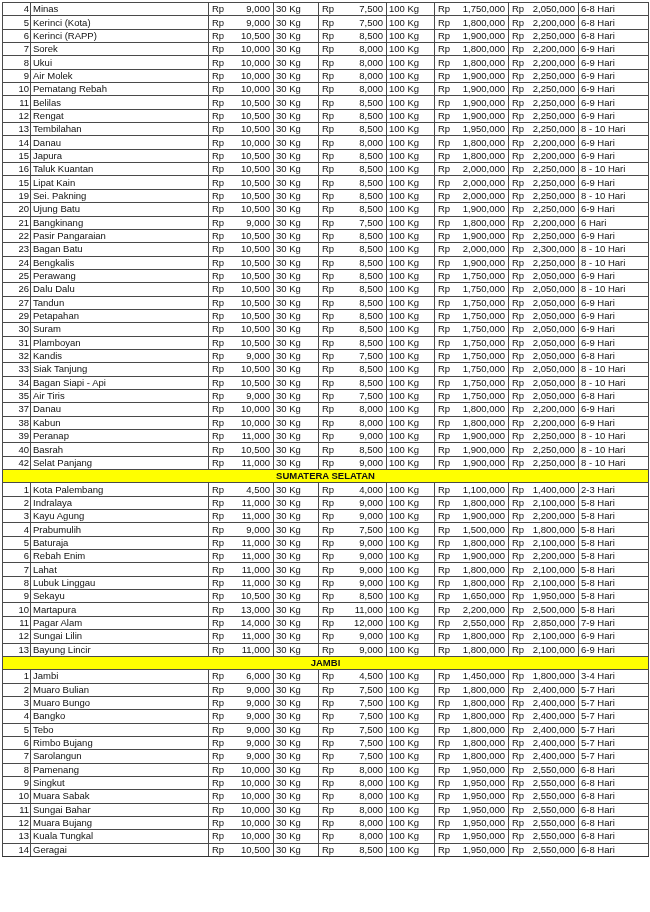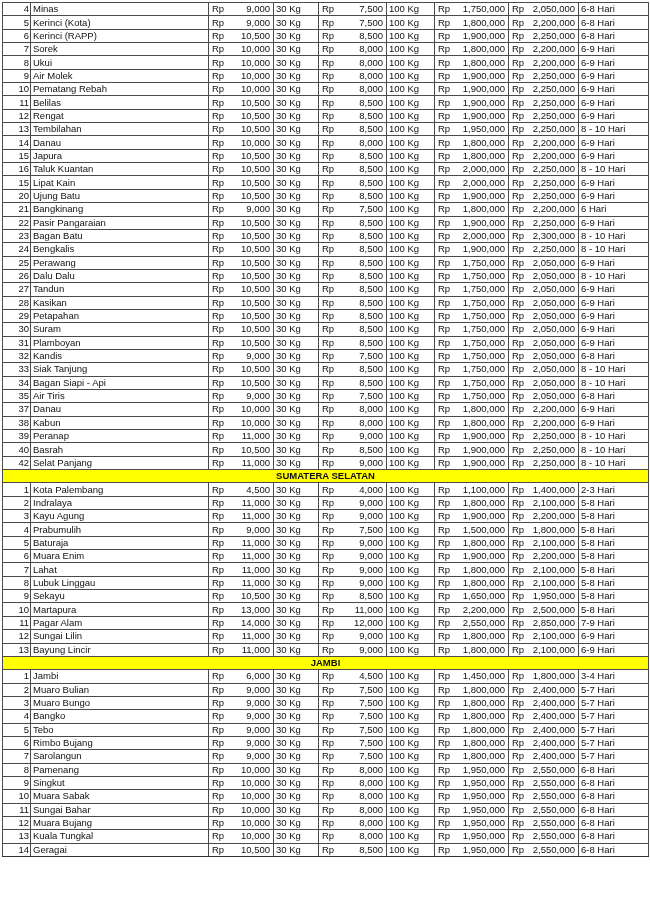--- a/index.html
+++ b/index.html
@@ -259,20 +259,35 @@
         <td class="rp">Rp</td>
         <td class="amt">8,500</td>
         <td class="unit">100 Kg</td>
         <td class="rp">Rp</td>
         <td class="amt">2,000,000</td>
         <td class="rp">Rp</td>
         <td class="amt">2,250,000</td>
         <td class="days">6-9 Hari</td>
       </tr>
       <tr>
+        <td class="num">19</td>
+        <td class="name">Sei. Pakning</td>
+        <td class="rp">Rp</td>
+        <td class="amt">10,500</td>
+        <td class="unit">30 Kg</td>
+        <td class="rp">Rp</td>
+        <td class="amt">8,500</td>
+        <td class="unit">100 Kg</td>
+        <td class="rp">Rp</td>
+        <td class="amt">2,000,000</td>
+        <td class="rp">Rp</td>
+        <td class="amt">2,250,000</td>
+        <td class="days">8 - 10 Hari</td>
+      </tr>
+      <tr>
         <td class="num">20</td>
         <td class="name">Ujung Batu</td>
         <td class="rp">Rp</td>
         <td class="amt">10,500</td>
         <td class="unit">30 Kg</td>
         <td class="rp">Rp</td>
         <td class="amt">8,500</td>
         <td class="unit">100 Kg</td>
         <td class="rp">Rp</td>
         <td class="amt">1,900,000</td>
@@ -379,35 +394,20 @@
         <td class="rp">Rp</td>
         <td class="amt">8,500</td>
         <td class="unit">100 Kg</td>
         <td class="rp">Rp</td>
         <td class="amt">1,750,000</td>
         <td class="rp">Rp</td>
         <td class="amt">2,050,000</td>
         <td class="days">6-9 Hari</td>
       </tr>
       <tr>
-        <td class="num">28</td>
-        <td class="name">Kasikan</td>
-        <td class="rp">Rp</td>
-        <td class="amt">10,500</td>
-        <td class="unit">30 Kg</td>
-        <td class="rp">Rp</td>
-        <td class="amt">8,500</td>
-        <td class="unit">100 Kg</td>
-        <td class="rp">Rp</td>
-        <td class="amt">1,750,000</td>
-        <td class="rp">Rp</td>
-        <td class="amt">2,050,000</td>
-        <td class="days">6-9 Hari</td>
-      </tr>
-      <tr>
         <td class="num">29</td>
         <td class="name">Petapahan</td>
         <td class="rp">Rp</td>
         <td class="amt">10,500</td>
         <td class="unit">30 Kg</td>
         <td class="rp">Rp</td>
         <td class="amt">8,500</td>
         <td class="unit">100 Kg</td>
         <td class="rp">Rp</td>
         <td class="amt">1,750,000</td>
@@ -653,21 +653,21 @@
         <td class="amt">9,000</td>
         <td class="unit">100 Kg</td>
         <td class="rp">Rp</td>
         <td class="amt">1,800,000</td>
         <td class="rp">Rp</td>
         <td class="amt">2,100,000</td>
         <td class="days">5-8 Hari</td>
       </tr>
       <tr>
         <td class="num">6</td>
-        <td class="name">Muara Enim</td>
+        <td class="name">Rebah Enim</td>
         <td class="rp">Rp</td>
         <td class="amt">11,000</td>
         <td class="unit">30 Kg</td>
         <td class="rp">Rp</td>
         <td class="amt">9,000</td>
         <td class="unit">100 Kg</td>
         <td class="rp">Rp</td>
         <td class="amt">1,900,000</td>
         <td class="rp">Rp</td>
         <td class="amt">2,200,000</td>

